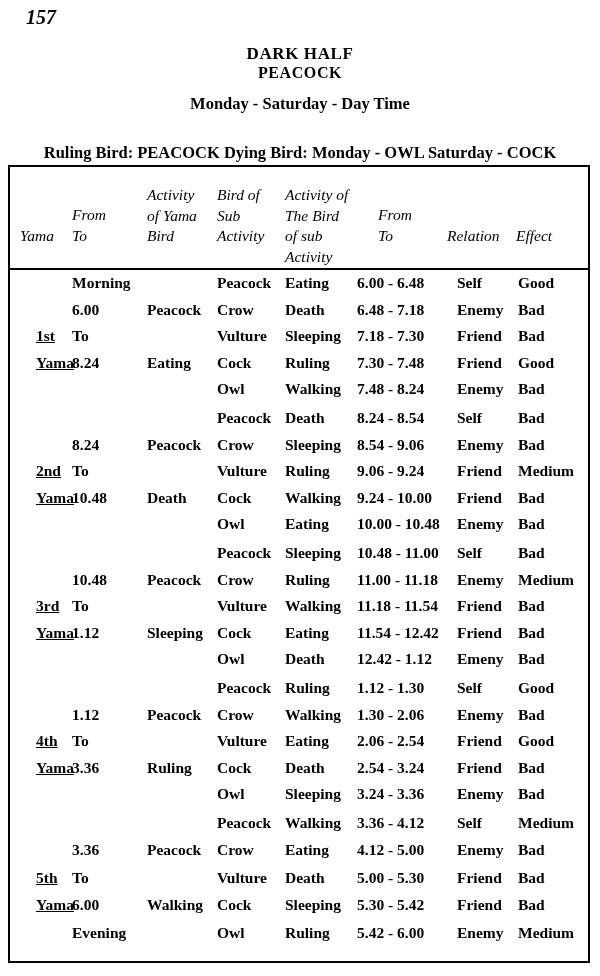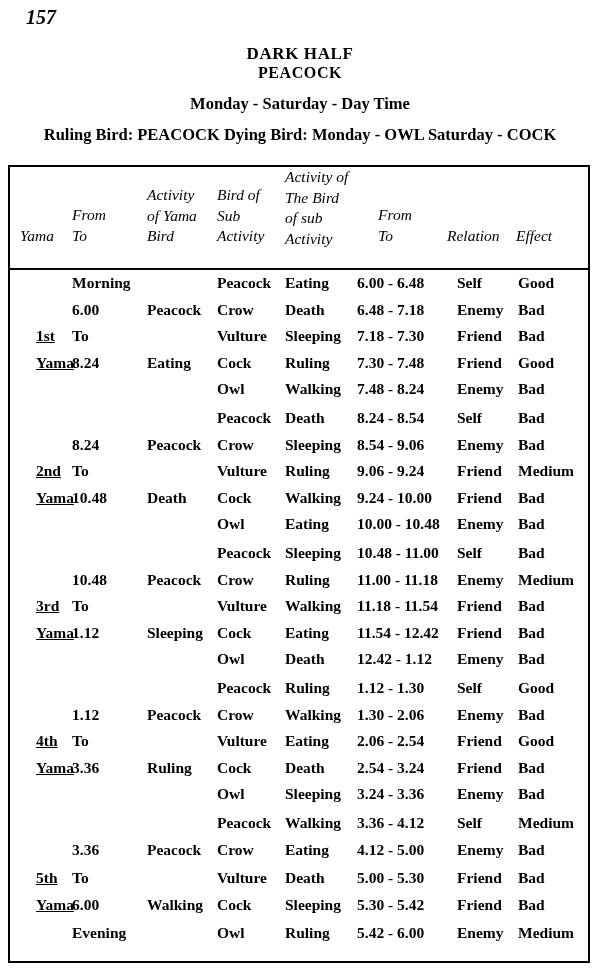--- a/index.html
+++ b/index.html
@@ -43,21 +43,21 @@
   .headings {
     position: absolute;
     top: 44px;
     left: 0;
     width: 600px;
     text-align: center;
   }
   .headings div { font-weight: bold; }
   .h-dark  { font-size: 17px; letter-spacing: 0.6px; }
   .h-bird  { font-size: 16px; letter-spacing: 0.6px; margin-bottom: 12px; }
-  .h-days  { font-size: 16.5px; margin-bottom: 11px; }
+  .h-days  { font-size: 16.5px; margin-bottom: 29px; }
   .h-rule  { font-size: 16.5px; }
 
   
   .table-frame {
     position: absolute;
     left: 8px;
     top: 165px;
     width: 582px;
     height: 798px;
     border: 2.5px solid #000;
@@ -84,21 +84,21 @@
   
   .thead .cell {
     font-style: italic;
     font-size: 15.5px;
     line-height: 20.5px;
   }
   .hdr-yama    { left: 10px;  top: 59px; }
   .hdr-fromto  { left: 62px;  top: 38px; }
   .hdr-yamaact { left: 137px; top: 18px; }
   .hdr-bird    { left: 207px; top: 18px; }
-  .hdr-subact  { left: 275px; top: 0; }
+  .hdr-subact  { left: 275px; top: 18px; }
   .hdr-fromto2 { left: 368px; top: 38px; }
   .hdr-rel     { left: 437px; top: 59px; }
   .hdr-eff     { left: 506px; top: 59px; }
 
   
   .tbody {
     position: relative;
     padding-top: 0;
   }
   .yama-block {

